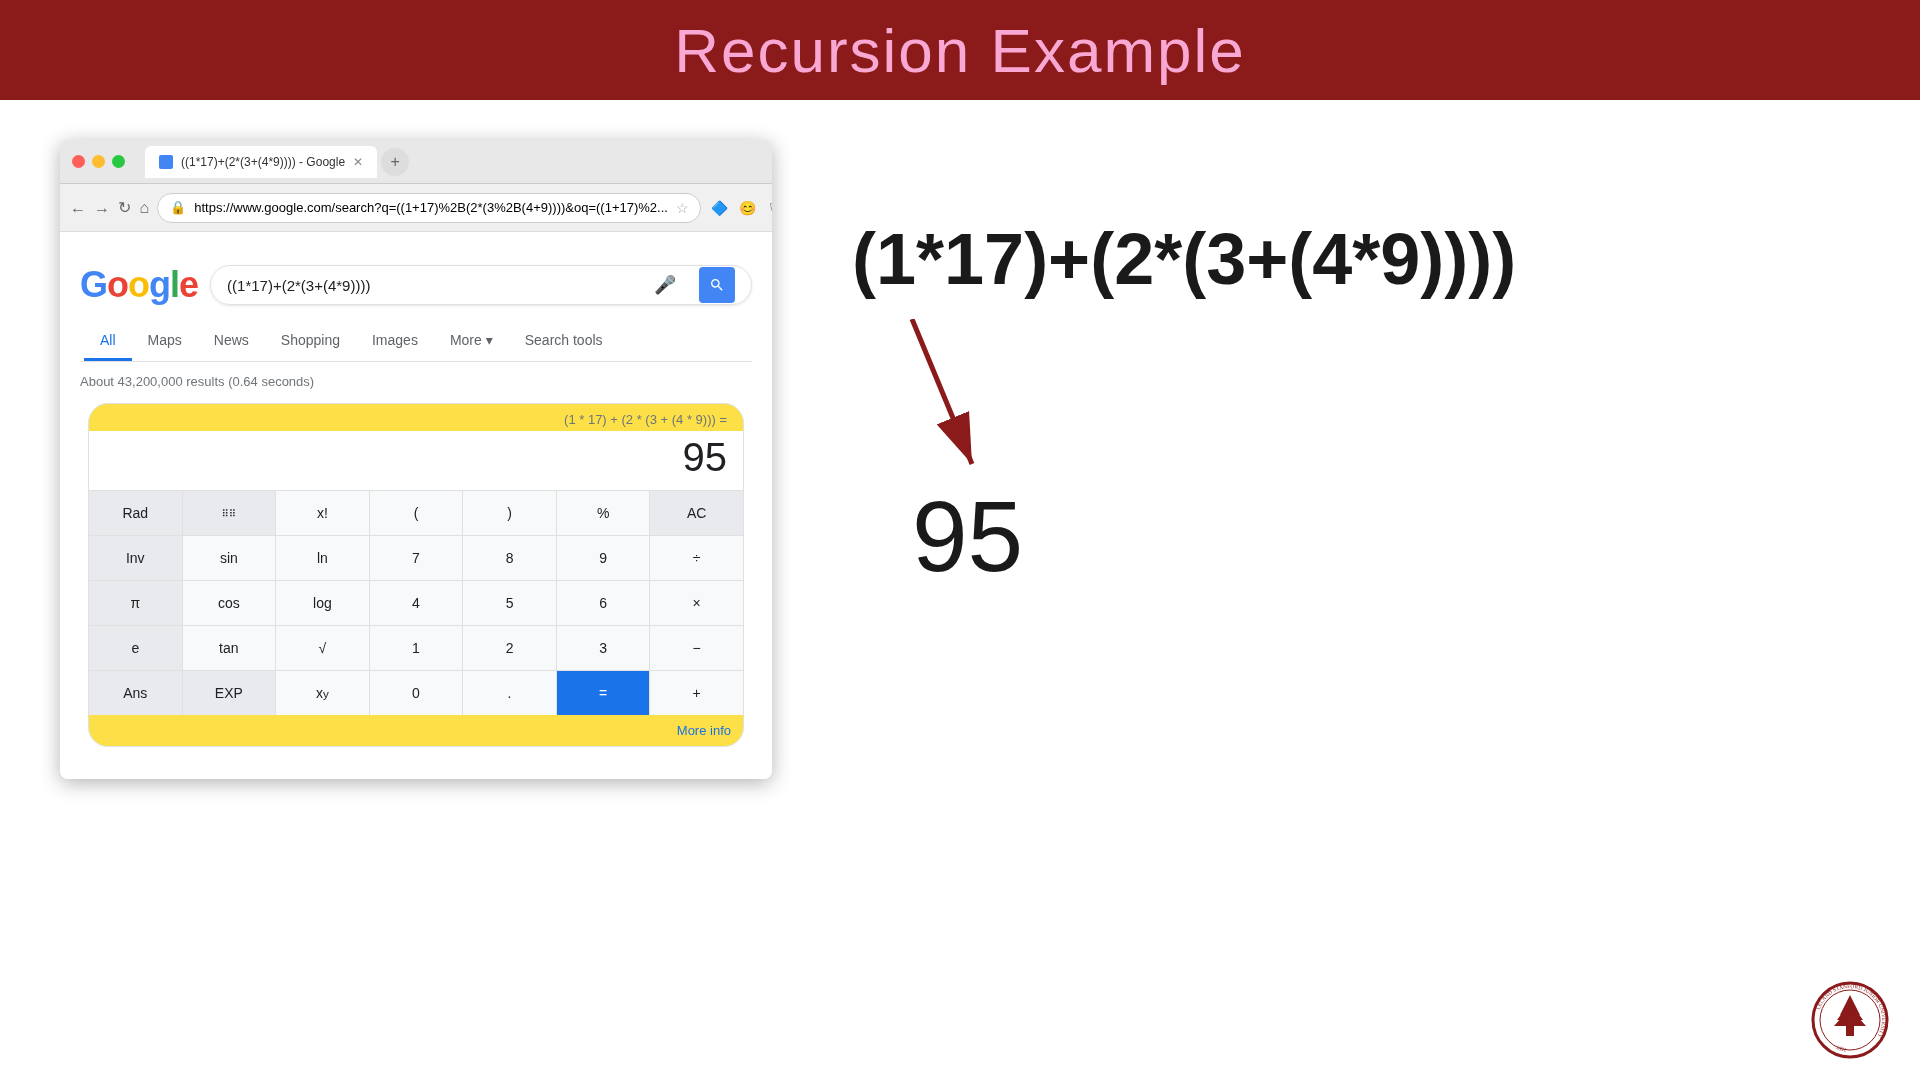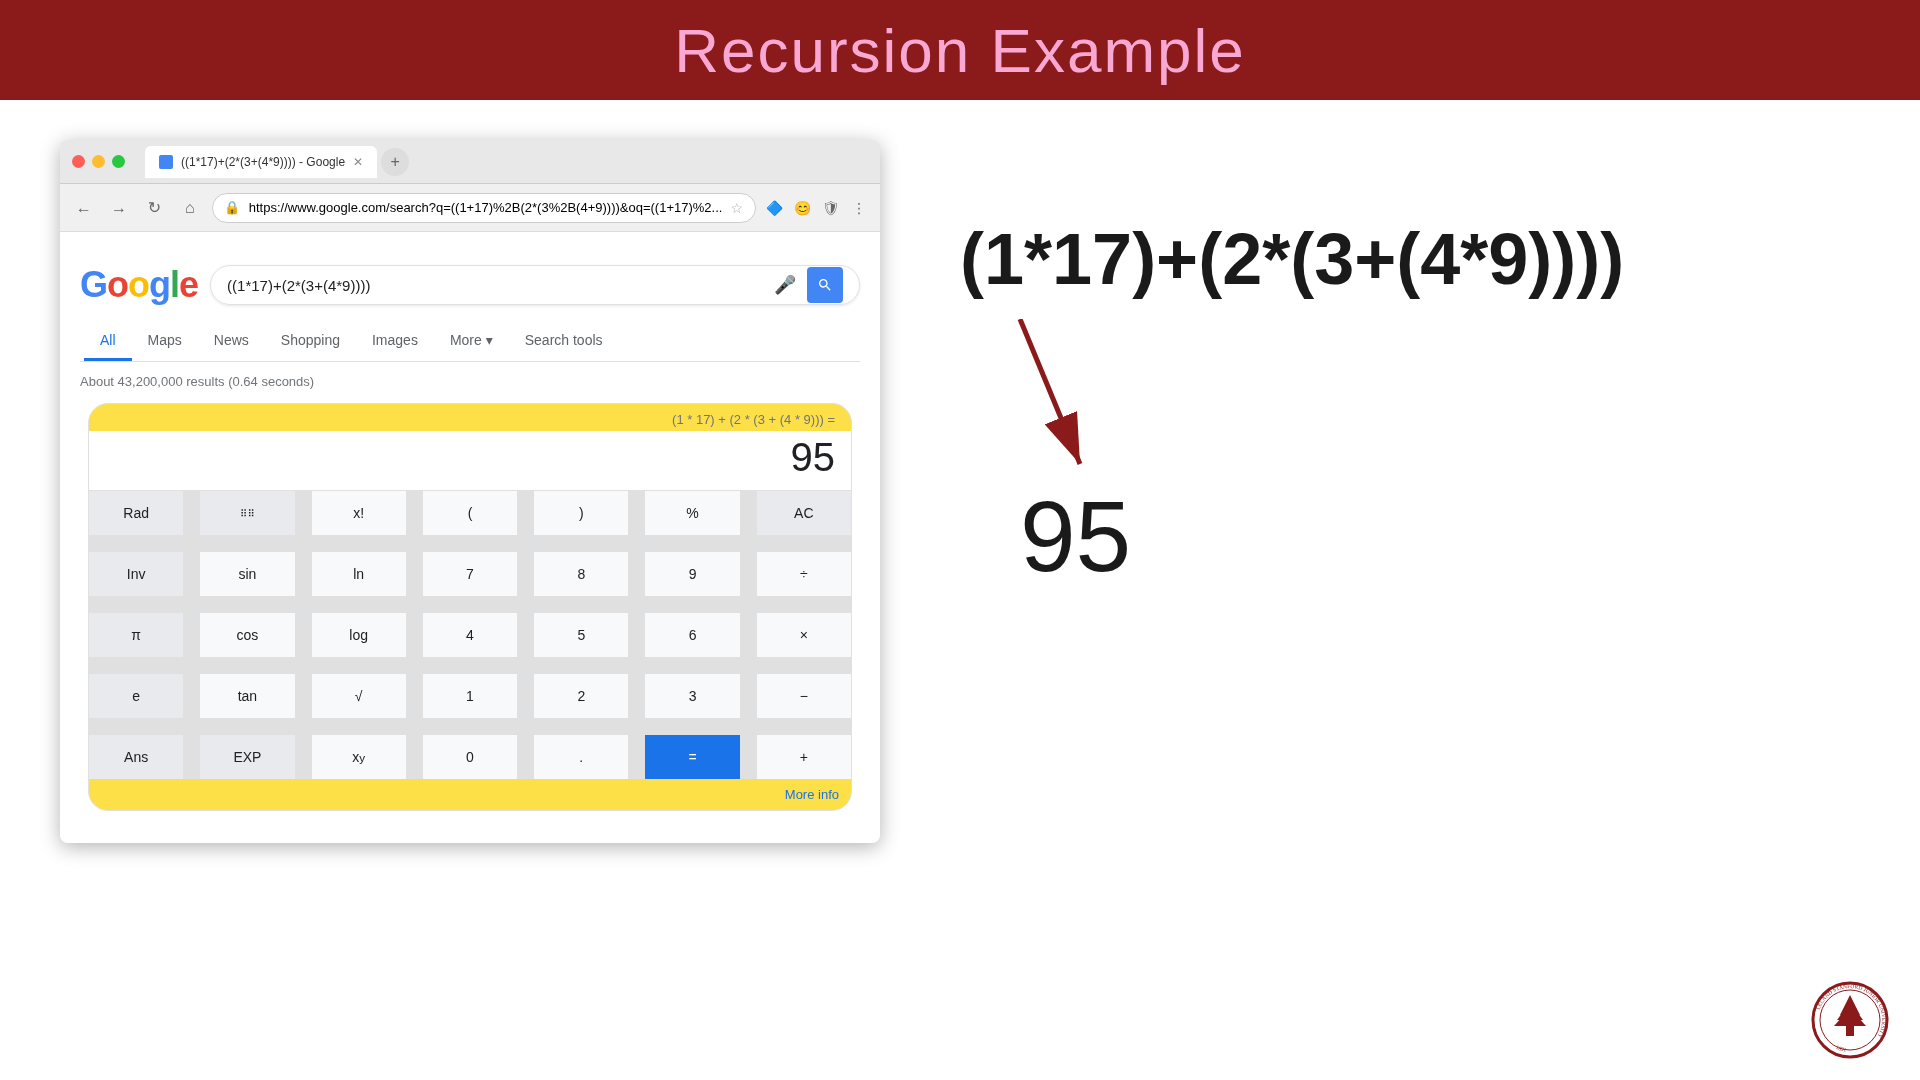--- a/index.html
+++ b/index.html
@@ -31,21 +31,21 @@
     
     .main-content {
       display: flex;
       padding: 40px 60px;
       gap: 80px;
       align-items: flex-start;
     }
 
     
     .browser-window {
-      width: 820px;
+      width: 712px;
       min-height: 620px;
       border-radius: 8px;
       box-shadow: 0 4px 20px rgba(0,0,0,0.3);
       overflow: hidden;
       background: #f0f0f0;
       flex-shrink: 0;
     }
 
     .browser-titlebar {
       background: #e8e8e8;
@@ -209,21 +209,21 @@
     .g-green { color: #34a853; }
 
     .search-bar {
       flex: 1;
       border: 1px solid #dfe1e5;
       border-radius: 24px;
       height: 40px;
       display: flex;
       align-items: center;
       padding: 0 16px;
-      gap: 10px;
+      gap: 22px;
       box-shadow: 0 1px 3px rgba(0,0,0,0.1);
       justify-content: flex-end;
     }
 
     .search-text {
       flex: 1;
       font-size: 15px;
       color: #202124;
     }
 
@@ -299,21 +299,21 @@
       text-align: right;
       padding: 4px 16px 10px;
       font-size: 40px;
       color: #202124;
       border-bottom: 1px solid #e0e0e0;
     }
 
     .calc-buttons {
       display: grid;
       grid-template-columns: repeat(7, 1fr);
-      gap: 17px;
+      gap: 1px;
       background: #e0e0e0;
       padding: 0;
     }
 
     .calc-btn {
       background: #f8f9fa;
       border: none;
       padding: 12px 4px;
       font-size: 14px;
       color: #202124;

